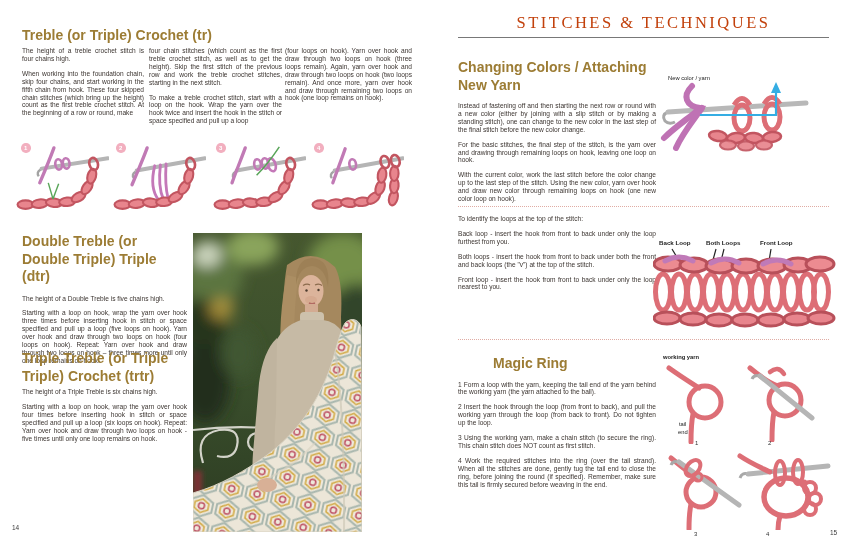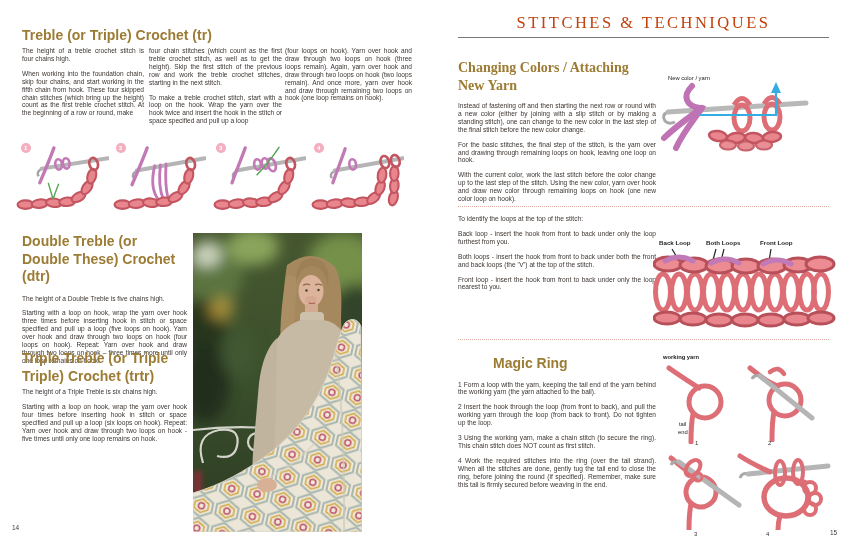--- a/index.html
+++ b/index.html
@@ -122,21 +122,21 @@
       <ellipse cx="77" cy="32" rx="8" ry="4.5" fill="#e8858d" stroke="#c25560" stroke-width="2.2" transform="rotate(-82 77 32)"></ellipse>
       <ellipse cx="89" cy="56" rx="8" ry="4.5" fill="#e8858d" stroke="#c25560" stroke-width="2.2" transform="rotate(-75 89 56)"></ellipse>
       <ellipse cx="90" cy="43" rx="8" ry="4.5" fill="#e8858d" stroke="#c25560" stroke-width="2.2" transform="rotate(-85 90 43)"></ellipse>
       <ellipse cx="90" cy="30" rx="8" ry="4.5" fill="#e8858d" stroke="#c25560" stroke-width="2.2" transform="rotate(-88 90 30)"></ellipse>
       <ellipse cx="80" cy="18" rx="4.5" ry="6.5" fill="none" stroke="#c25560" stroke-width="2.8" transform="rotate(-15 80 18)"></ellipse>
       <ellipse cx="91" cy="17" rx="4.5" ry="6.5" fill="none" stroke="#c25560" stroke-width="2.8" transform="rotate(-15 91 17)"></ellipse>
     </svg>
   </div>
 
   <div class="abs sec" style="left:22px;top:233px;width:165px;">
-    <div class="h-gold" style="margin-bottom:9px;">Double Treble (or Double These) Crochet (dtr)</div>
+    <div class="h-gold" style="margin-bottom:9px;">Double Treble (or Double Triple) Triple (dtr)</div>
     <div class="body-txt">
       <p>The height of a Double Treble is five chains high.</p>
       <p>Starting with a loop on hook, wrap the yarn over hook three times before inserting hook in stitch or space specified and pull up a loop (five loops on hook). Yarn over hook and draw through two loops on hook (four loops on hook). Repeat: Yarn over hook and draw through two loops on hook – three times more until only one loop remains on hook.</p>
     </div>
   </div>
 
   <div class="abs sec" style="left:22px;top:350px;width:165px;">
     <div class="h-gold" style="margin-bottom:3px;">Triple Treble (or Triple Triple) Crochet (trtr)</div>
     <div class="body-txt">
       <p>The height of a Triple Treble is six chains high.</p>
@@ -211,21 +211,21 @@
 
   <div class="abs pn" style="left:12px;top:524px;">14</div>
 </div>
 
 <div class="abs" style="left:425px;top:0;width:422px;height:549px;">
 
   <div class="abs header-serif" style="left:33px;top:13px;width:371px;">STITCHES &amp; TECHNIQUES</div>
   <div class="abs hr" style="left:33px;top:37px;width:371px;"></div>
 
   <div class="abs sec" style="left:33px;top:59px;width:198px;">
-    <div class="h-gold" style="margin-bottom:8px;font-family:Liberation Serif, serif;">Changing Colors / Attaching New Yarn</div>
+    <div class="h-gold" style="margin-bottom:8px;">Changing Colors / Attaching New Yarn</div>
     <div class="body-txt">
       <p>Instead of fastening off and then starting the next row or round with a new color (either by joining with a slip stitch or by making a standing stitch), one can change to the new color in the last step of the final stitch before the new color change.</p>
       <p>For the basic stitches, the final step of the stitch, is the yarn over and drawing through remaining loops on hook, leaving one loop on hook.</p>
       <p>With the current color, work the last stitch before the color change up to the last step of the stitch. Using the new color, yarn over hook and draw new color through remaining loops on hook (one new color loop on hook).</p>
     </div>
   </div>
 
   <div class="abs tiny-lbl" style="left:243px;top:75px;">New color / yarn</div>
   <div class="abs" style="left:233px;top:68px;">
     <svg width="185" height="130" viewBox="0 0 185 130">

